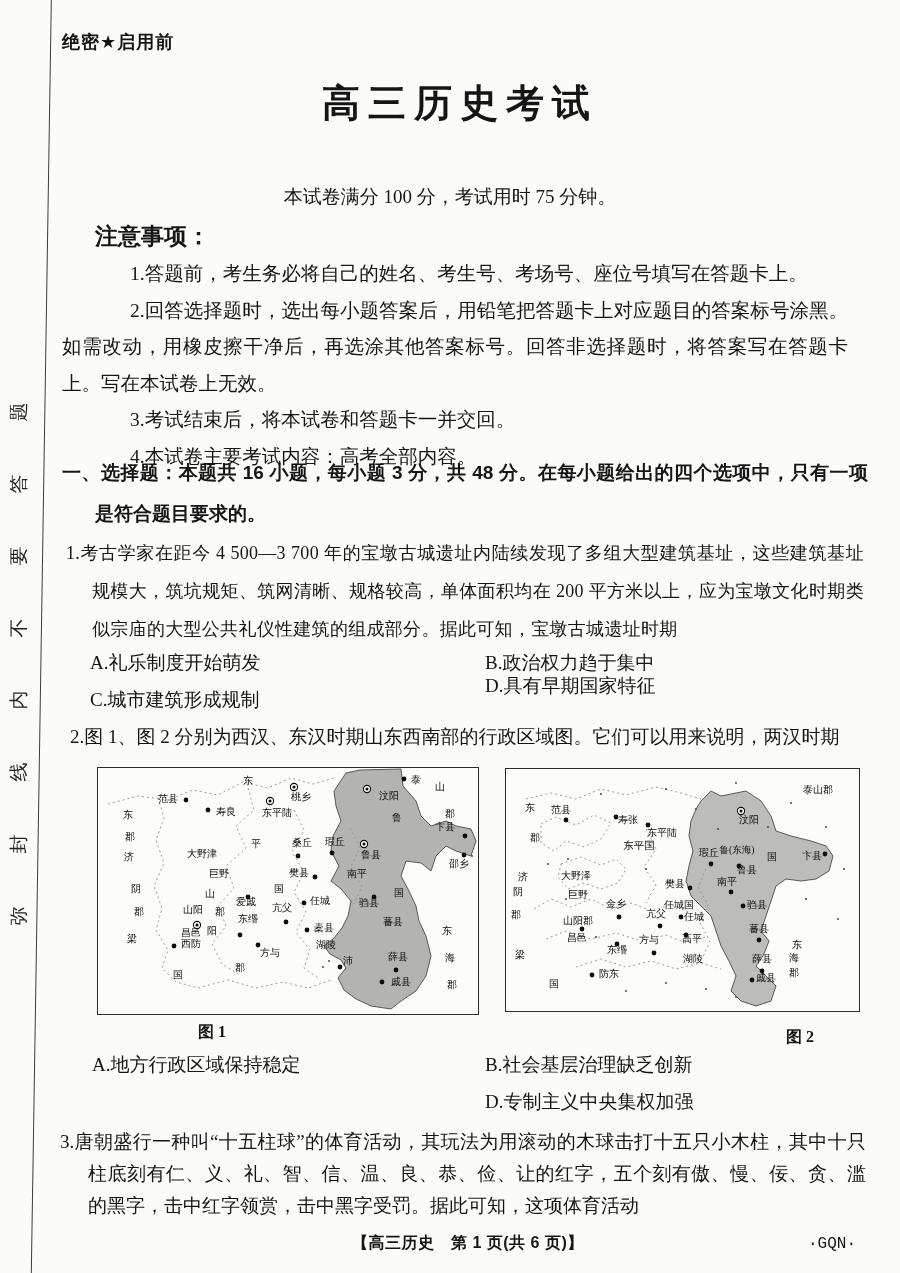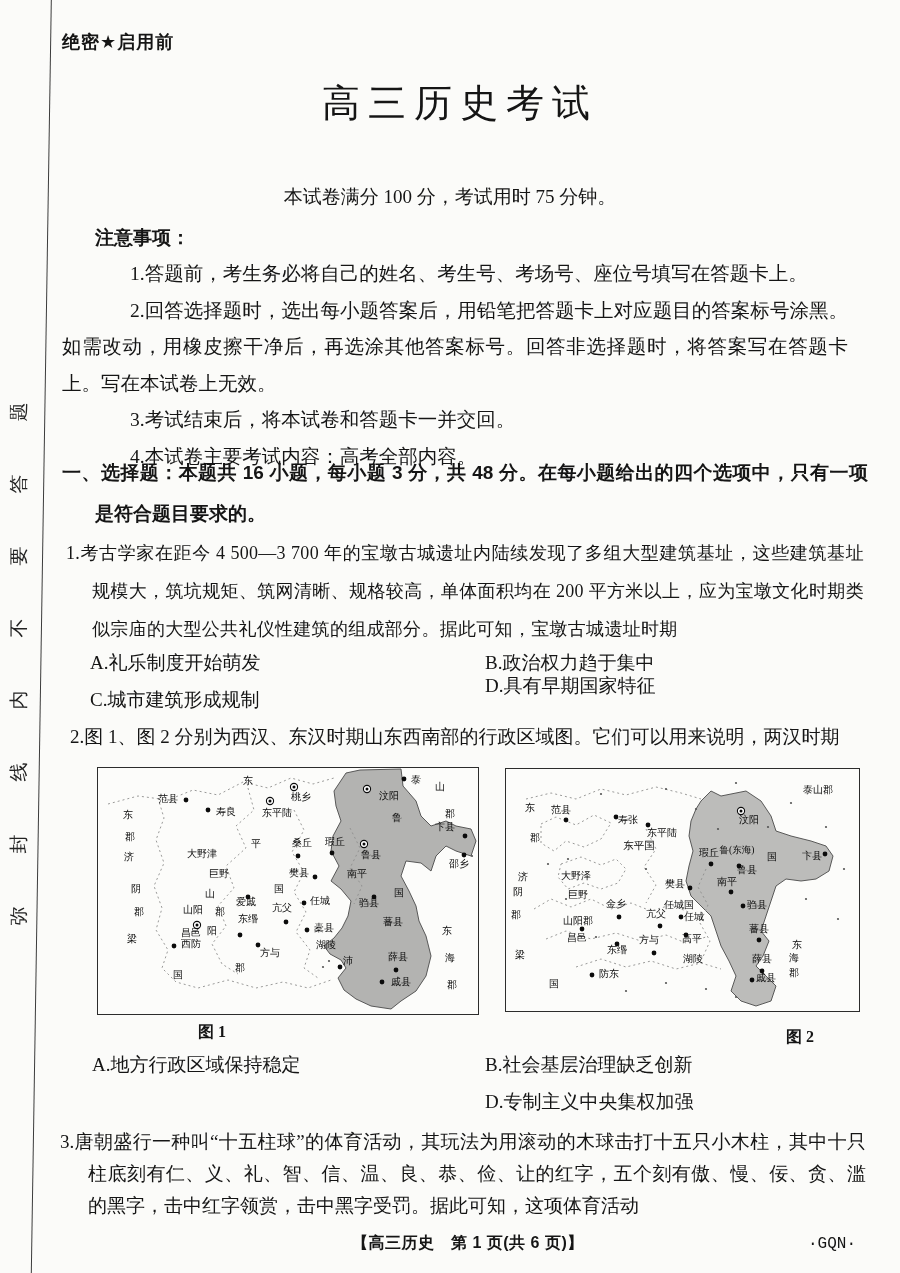--- a/index.html
+++ b/index.html
@@ -8,25 +8,25 @@
     font-family:"Liberation Serif","DejaVu Serif",serif;color:#151515;
   }
   .page{position:relative;width:900px;height:1273px;background:#fbfbf9;overflow:hidden;}
   .sealline{position:absolute;left:51px;top:-12px;width:1.4px;height:1320px;background:#3c3c3c;
     transform:rotate(0.9deg);transform-origin:top left;}
   .sealchar{position:absolute;left:5px;width:28px;height:28px;text-align:center;
     font-size:19px;line-height:28px;transform:rotate(-90deg);color:#222;}
   .classif{position:absolute;left:62px;top:30px;font-family:"Liberation Sans","DejaVu Sans",sans-serif;
     font-weight:bold;font-size:18px;letter-spacing:1px;}
   .title{position:absolute;left:0;right:0;top:78px;text-align:center;
-    font-family:"Liberation Sans","DejaVu Sans",sans-serif;font-weight:400;font-size:38px;letter-spacing:8px;padding-left:20px;}
+    font-family:"Liberation Sans","DejaVu Sans",sans-serif;font-weight:700;font-size:38px;letter-spacing:8px;padding-left:20px;}
   .subtitle{position:absolute;left:0;right:0;top:184px;text-align:center;font-size:19px;}
   .notices{position:absolute;left:62px;top:222px;width:786px;}
-  .notices-h{margin:0 0 2px 33px;font-family:Liberation Serif, serif;
-    font-weight:bold;font-size:19px;line-height:32px;}
+  .notices-h{margin:0 0 2px 33px;font-family:Liberation Mono, monospace;
+    font-weight:bold;font-size:23px;line-height:32px;}
   .note{margin:0;font-size:19.5px;line-height:36.6px;text-align:justify;text-indent:68px;}
   .sec{position:absolute;left:62px;top:452px;width:806px;box-sizing:border-box;
     font-family:"Liberation Sans","DejaVu Sans",sans-serif;font-weight:bold;font-size:19px;
     line-height:41px;text-align:justify;padding-left:33px;text-indent:-33px;}
   .q1{position:absolute;left:66px;top:534px;width:798px;box-sizing:border-box;
     font-size:18px;line-height:38px;text-align:justify;padding-left:26px;text-indent:-26px;letter-spacing:.3px;}
   .q2{position:absolute;left:62px;top:724px;width:802px;font-size:19px;margin-left:8px;}
   .q3{position:absolute;left:60px;top:1126px;width:806px;box-sizing:border-box;
     font-size:19px;line-height:32px;text-align:justify;padding-left:28px;text-indent:-28px;}
   .opt{position:absolute;font-size:19px;white-space:nowrap;}

